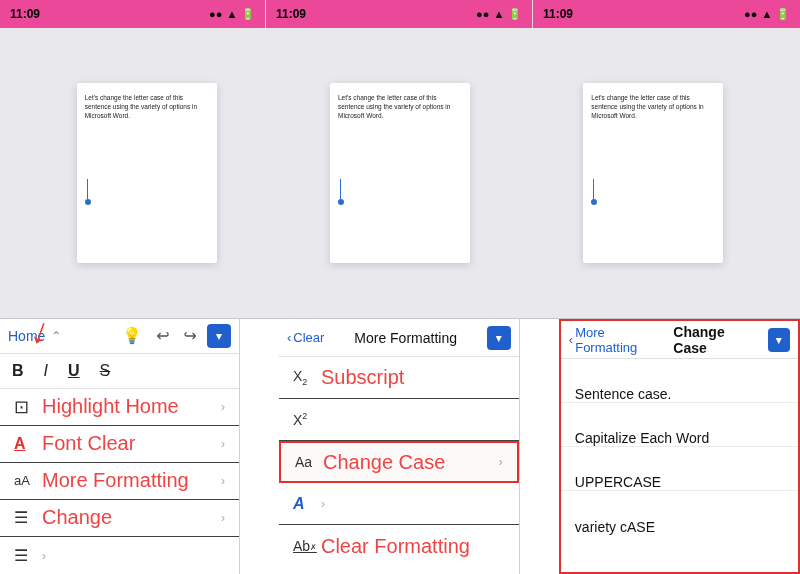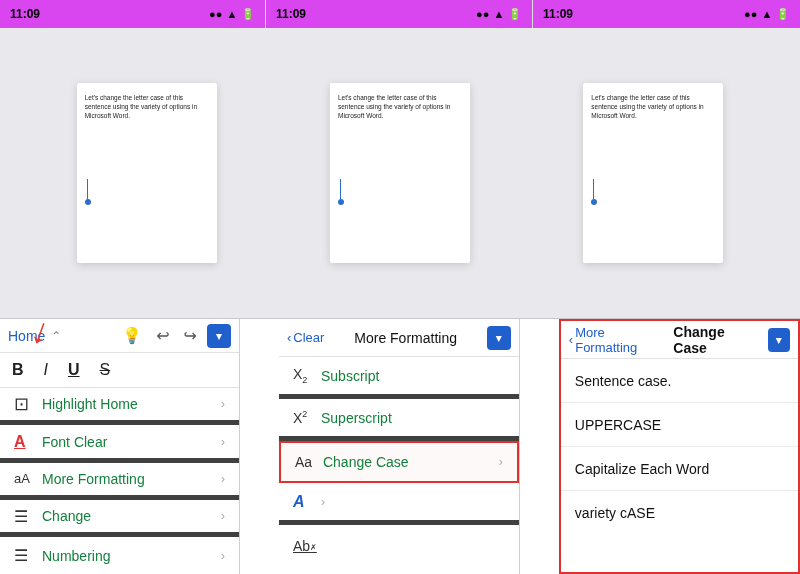--- a/index.html
+++ b/index.html
@@ -16,21 +16,21 @@
     .status-bar {
       position: absolute;
       top: 0;
       height: 28px;
       display: flex;
       align-items: center;
       justify-content: space-between;
       font-size: 12px;
       font-weight: 600;
       padding: 0 10px;
-      background: #d946ef;
+      background: #ec4899;
     }
     .status-bar-1 { left: 0; width: 266px; border-right: 1px solid #ddd; }
     .status-bar-2 { left: 266px; width: 267px; border-right: 1px solid #ddd; }
     .status-bar-3 { left: 533px; width: 267px; }
 
     .status-icons {
       display: flex;
       align-items: center;
       gap: 4px;
       font-size: 11px;
@@ -188,48 +188,48 @@
     .fmt-btn.italic { font-style: italic; font-weight: normal; }
     .fmt-btn.underline { text-decoration: underline; }
     .fmt-btn.strikethrough { text-decoration: line-through; font-weight: normal; }
 
     
     .menu-item {
       display: flex;
       align-items: center;
       padding: 0 14px;
       height: 42px;
-      border-bottom: 5px solid #404040;
+      border-bottom: 1px solid #404040;
       cursor: pointer;
     }
 
     .menu-item:last-child { border-bottom: none; }
 
     .menu-item-icon {
       width: 28px;
       font-size: 16px;
       color: #333;
       flex-shrink: 0;
     }
 
     .menu-item-label {
       flex: 1;
-      font-size: 14px;
-      color: #15803d;
+      font-size: 20px;
+      color: #ef4444;
     }
 
     .menu-item-chevron {
       color: #aaa;
       font-size: 12px;
     }
 
     
     .case-item {
       display: flex;
-      align-items: center;
+      align-items: flex-end;
       padding: 0 14px;
       height: 44px;
       border-bottom: 1px solid #ebebeb;
       font-size: 14px;
       color: #111;
       cursor: pointer;
     }
     .case-item:last-child { border-bottom: none; }
 
     
@@ -322,21 +322,20 @@
       <span class="menu-item-label">More Formatting</span>
       <span class="menu-item-chevron">›</span>
     </div>
     <div class="menu-item">
       <span class="menu-item-icon">☰</span>
       <span class="menu-item-label">Change</span>
       <span class="menu-item-chevron">›</span>
     </div>
     <div class="menu-item">
       <span class="menu-item-icon">☰</span>
-      <span class="menu-item-label">Numbering</span>
       <span class="menu-item-chevron">›</span>
     </div>
   </div>
 
   <div class="panel panel-2">
 
     <div class="toolbar">
       <div class="back-btn">
         <span>‹</span>
         <span>Clear</span>
@@ -347,58 +346,58 @@
       <div class="toolbar-dropdown">▾</div>
     </div>
 
     <div class="menu-item">
       <span class="menu-item-icon" style="font-size:14px;">X<sub style="font-size:9px;">2</sub></span>
       <span class="menu-item-label">Subscript</span>
     </div>
 
     <div class="menu-item">
       <span class="menu-item-icon" style="font-size:14px;">X<sup style="font-size:9px;">2</sup></span>
-      <span class="menu-item-label">Superscript</span>
     </div>
 
     <div class="menu-item highlighted-row">
       <span class="menu-item-icon" style="font-size:14px; font-weight:500;">Aa</span>
       <span class="menu-item-label">Change Case</span>
       <span class="menu-item-chevron">›</span>
     </div>
 
     <div class="menu-item">
       <span class="menu-item-icon" style="font-size:16px; color:#2060cc; font-weight:bold; font-style:italic;">A</span>
       <span class="menu-item-chevron">›</span>
     </div>
 
     <div class="menu-item">
       <span class="menu-item-icon" style="font-size:14px;text-decoration:underline;">Ab<span style="font-size:8px;vertical-align:middle;">✗</span></span>
+      <span class="menu-item-label">Clear Formatting</span>
     </div>
   </div>
 
   <div class="panel panel-3">
 
     <div class="toolbar">
       <div class="back-btn">
         <span>‹</span>
         <span>More Formatting</span>
       </div>
       <span style="font-size:14px; font-weight:600; color:#111; margin-left:4px;">Change Case</span>
       <span class="toolbar-spacer"></span>
       <div class="toolbar-dropdown">▾</div>
     </div>
 
     <div class="case-item">
       <span>Sentence case.</span>
     </div>
     <div class="case-item">
+      <span>Capitalize Each Word</span>
+    </div>
+    <div class="case-item">
       <span>UPPERCASE</span>
-    </div>
-    <div class="case-item">
-      <span>Capitalize Each Word</span>
     </div>
     <div class="case-item">
       <span>variety cASE</span>
     </div>
   </div>
 
 </div>
 
 </body></html>

